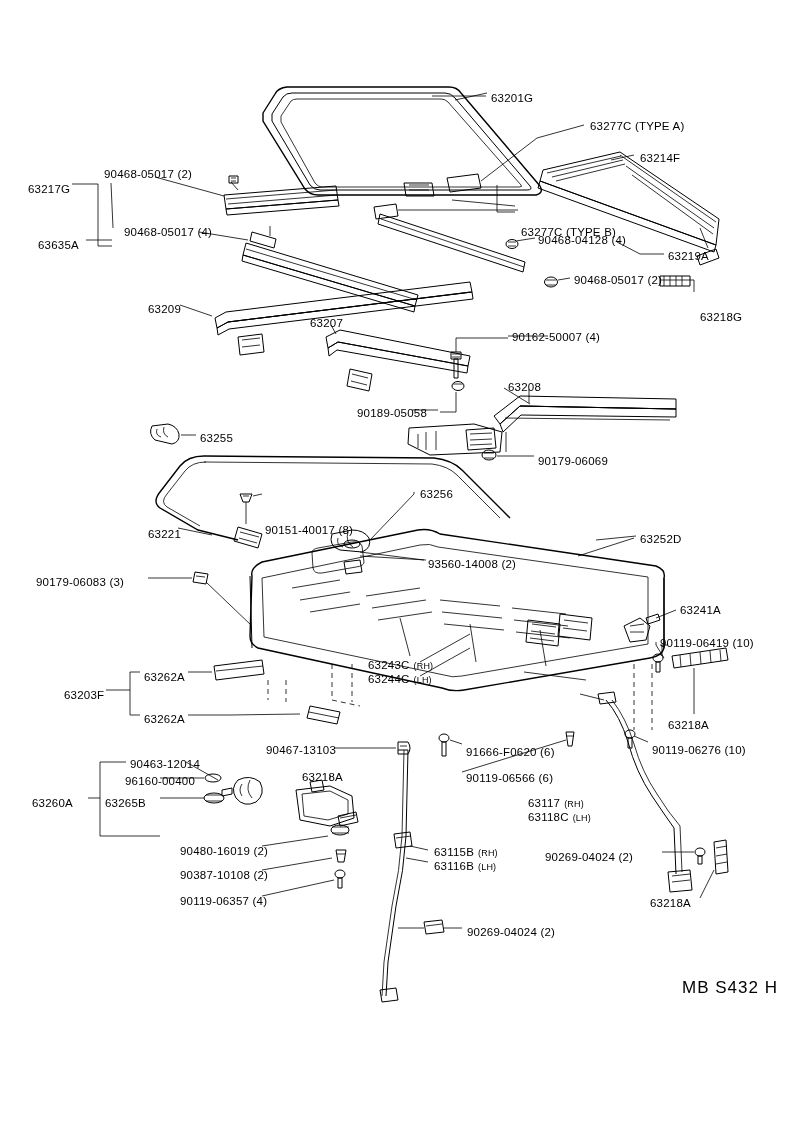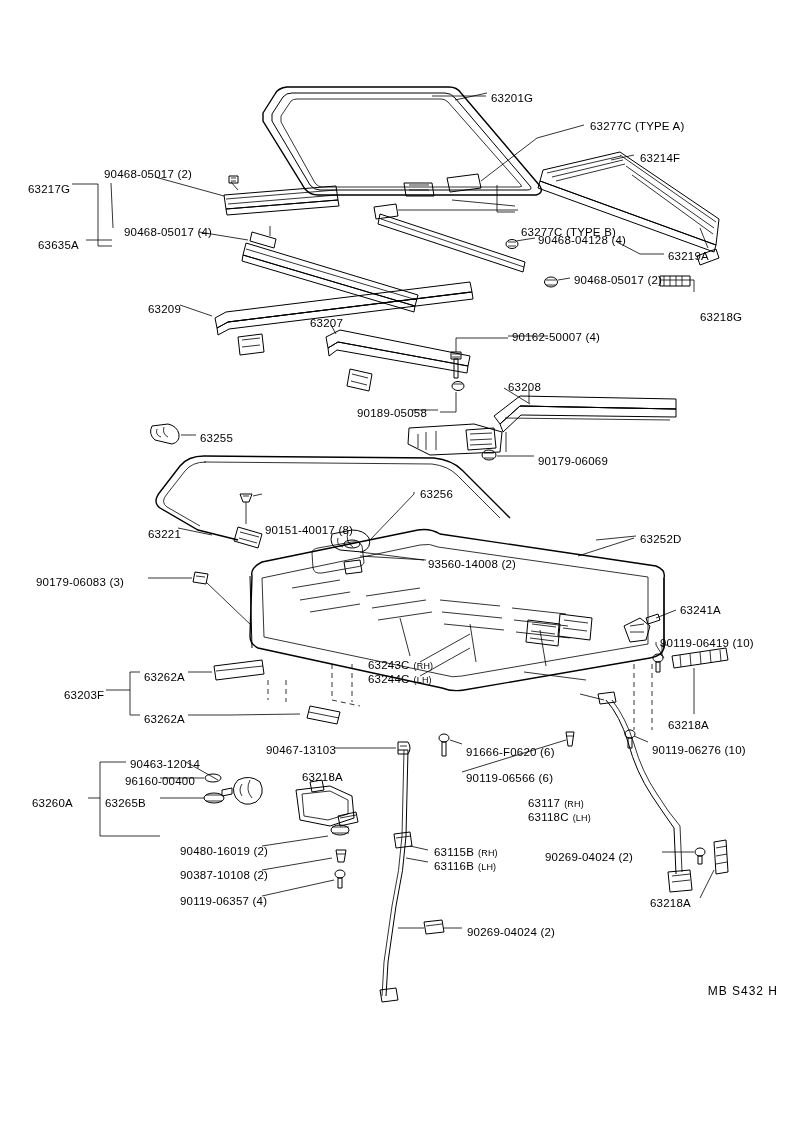--- a/index.html
+++ b/index.html
@@ -1,20 +1,20 @@
 <!DOCTYPE html>
 <html><head>
 <meta charset="utf-8">
 <style>
   html,body{margin:0;padding:0;background:#ffffff;}
   body{width:800px;height:1132px;position:relative;font-family:"Liberation Sans",sans-serif;color:#000;overflow:hidden;}
   #diagram{position:absolute;left:0;top:0;width:800px;height:1132px;}
   .lbl{position:absolute;font-size:11.5px;letter-spacing:.2px;white-space:nowrap;color:#000;}
   .lbl .sub{font-size:9px;}
-  #footer{position:absolute;right:22px;bottom:134px;font-size:12px;letter-spacing:1px;}
+  #footer{position:absolute;right:22px;bottom:134px;font-size:17px;letter-spacing:1px;}
   svg{display:block;}
   .s{fill:none;stroke:#000;stroke-width:1;}
   .s2{fill:none;stroke:#000;stroke-width:1.4;}
   .thin{fill:none;stroke:#000;stroke-width:.8;}
   .dash{fill:none;stroke:#000;stroke-width:.8;stroke-dasharray:5 4;}
 </style>
 </head>
 <body>
 
 <svg id="diagram" viewBox="0 0 800 1132">

